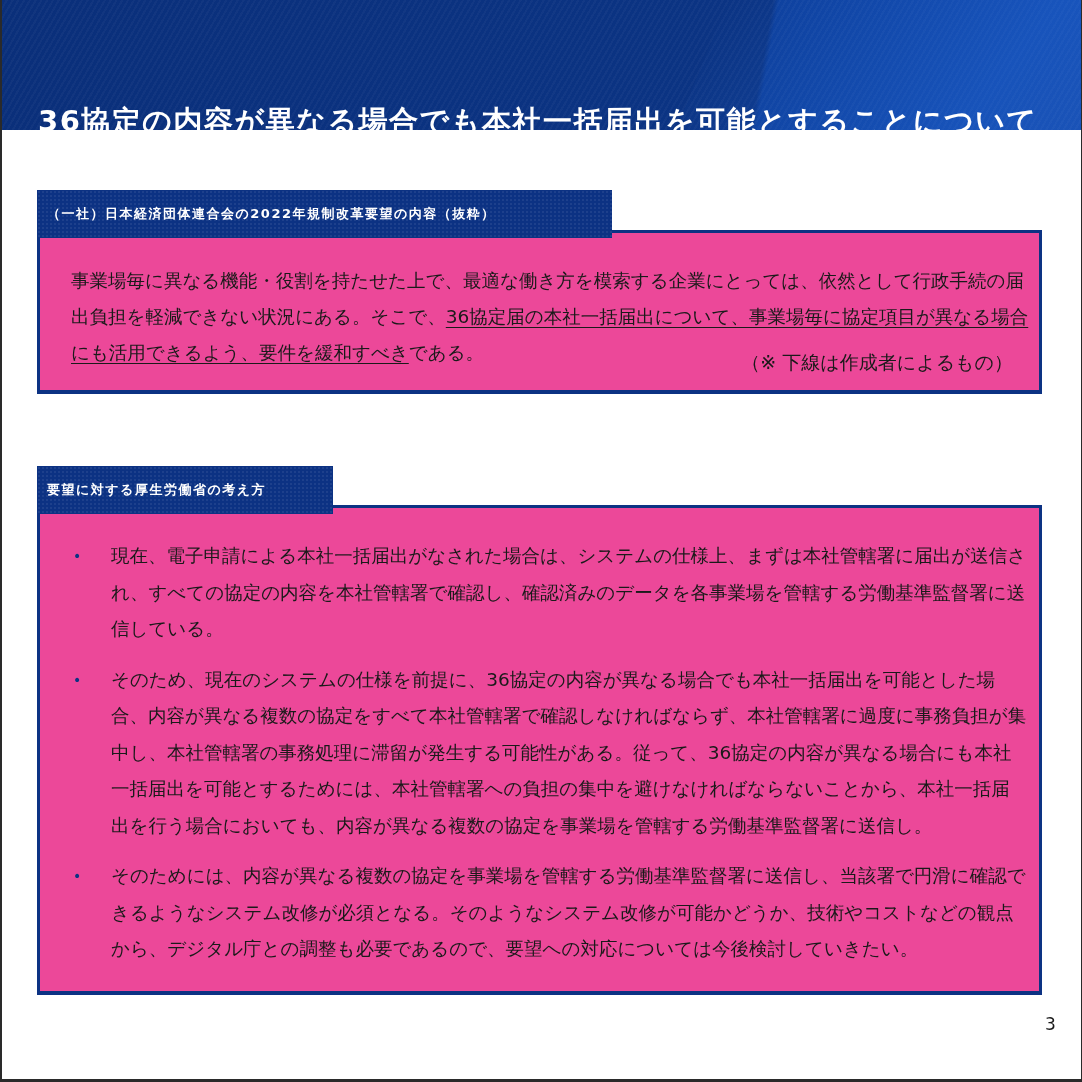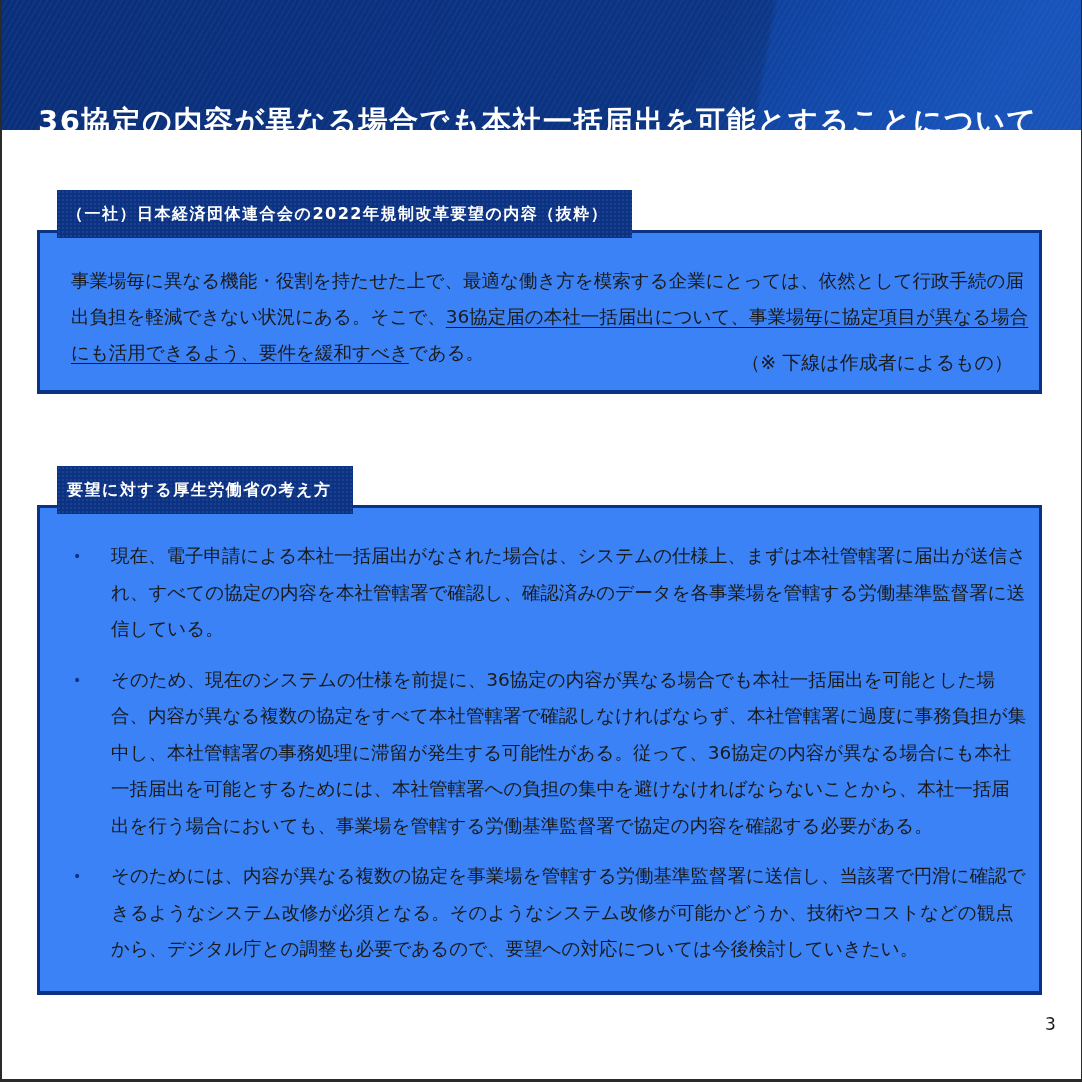--- a/index.html
+++ b/index.html
@@ -26,31 +26,30 @@
     background: linear-gradient(110deg, rgba(255,255,255,0) 0%, rgba(40,110,220,0.35) 60%, rgba(255,255,255,0.05) 100%);
     transform: skewX(-22deg);
   }
   .header-title {
     position: absolute; left: 38px; top: 66px; z-index: 2;
     color: #ffffff; font-size: 29px; font-weight: bold; letter-spacing: 1.5px; white-space: nowrap; margin-top: 36px;
   }
 
   .section-label {
     position: absolute; height: 48px; background: #0c3283; color: #ffffff;
-    font-size: 16px; font-weight: bold; letter-spacing: 1.5px;
+    font-size: 13px; font-weight: bold; letter-spacing: 1.5px;
     display: flex; align-items: center; padding-left: 10px; white-space: nowrap; z-index: 3;
     background-image: radial-gradient(rgba(255,255,255,0.07) 1px, transparent 1px);
     background-size: 4px 4px;
-    margin-left: 20px;
   }
   .label-1 { left: 37px; top: 190px; width: 575px; }
   .label-2 { left: 37px; top: 466px; width: 296px; text-align: right; }
 
   .box {
-    position: absolute; background: #3b82f6;
+    position: absolute; background: #ec4899;
     border-top: 3px solid #0c3283; border-right: 3px solid #0c3283;
     border-bottom: 4px solid #0c3283; border-left: 3px solid #0c3283;
   }
   .box-1 { left: 37px; top: 230px; width: 1005px; height: 164px; }
   .box-2 { left: 37px; top: 505px; width: 1005px; height: 490px; }
 
   .box-1-text {
     position: absolute; left: 31px; top: 30px; width: 960px;
     font-size: 18.5px; line-height: 36px; color: #1a1a1a;
   }
@@ -83,21 +82,21 @@
 <div class="section-label label-1">（一社）日本経済団体連合会の2022年規制改革要望の内容（抜粋）</div>
 
 <div class="box box-2">
   <ul class="bullets">
     <li class="bullet">
       <span class="bullet-dot">•</span>
       <span>現在、電子申請による本社一括届出がなされた場合は、システムの仕様上、まずは本社管轄署に届出が送信され、すべての協定の内容を本社管轄署で確認し、確認済みのデータを各事業場を管轄する労働基準監督署に送信している。</span>
     </li>
     <li class="bullet">
       <span class="bullet-dot">•</span>
-      <span>そのため、現在のシステムの仕様を前提に、36協定の内容が異なる場合でも本社一括届出を可能とした場合、内容が異なる複数の協定をすべて本社管轄署で確認しなければならず、本社管轄署に過度に事務負担が集中し、本社管轄署の事務処理に滞留が発生する可能性がある。従って、36協定の内容が異なる場合にも本社一括届出を可能とするためには、本社管轄署への負担の集中を避けなければならないことから、本社一括届出を行う場合においても、事業場を管轄する労働基準監督署で協定の内容を確認する必要がある。</span>
+      <span>そのため、現在のシステムの仕様を前提に、36協定の内容が異なる場合でも本社一括届出を可能とした場合、内容が異なる複数の協定をすべて本社管轄署で確認しなければならず、本社管轄署に過度に事務負担が集中し、本社管轄署の事務処理に滞留が発生する可能性がある。従って、36協定の内容が異なる場合にも本社一括届出を可能とするためには、本社管轄署への負担の集中を避けなければならないことから、本社一括届出を行う場合においても、内容が異なる複数の協定を事業場を管轄する労働基準監督署に送信し。</span>
     </li>
     <li class="bullet">
       <span class="bullet-dot">•</span>
       <span>そのためには、内容が異なる複数の協定を事業場を管轄する労働基準監督署に送信し、当該署で円滑に確認できるようなシステム改修が必須となる。そのようなシステム改修が可能かどうか、技術やコストなどの観点から、デジタル庁との調整も必要であるので、要望への対応については今後検討していきたい。</span>
     </li>
   </ul>
 </div>
 <div class="section-label label-2">要望に対する厚生労働省の考え方</div>
 
 <div class="page-number">3</div>

